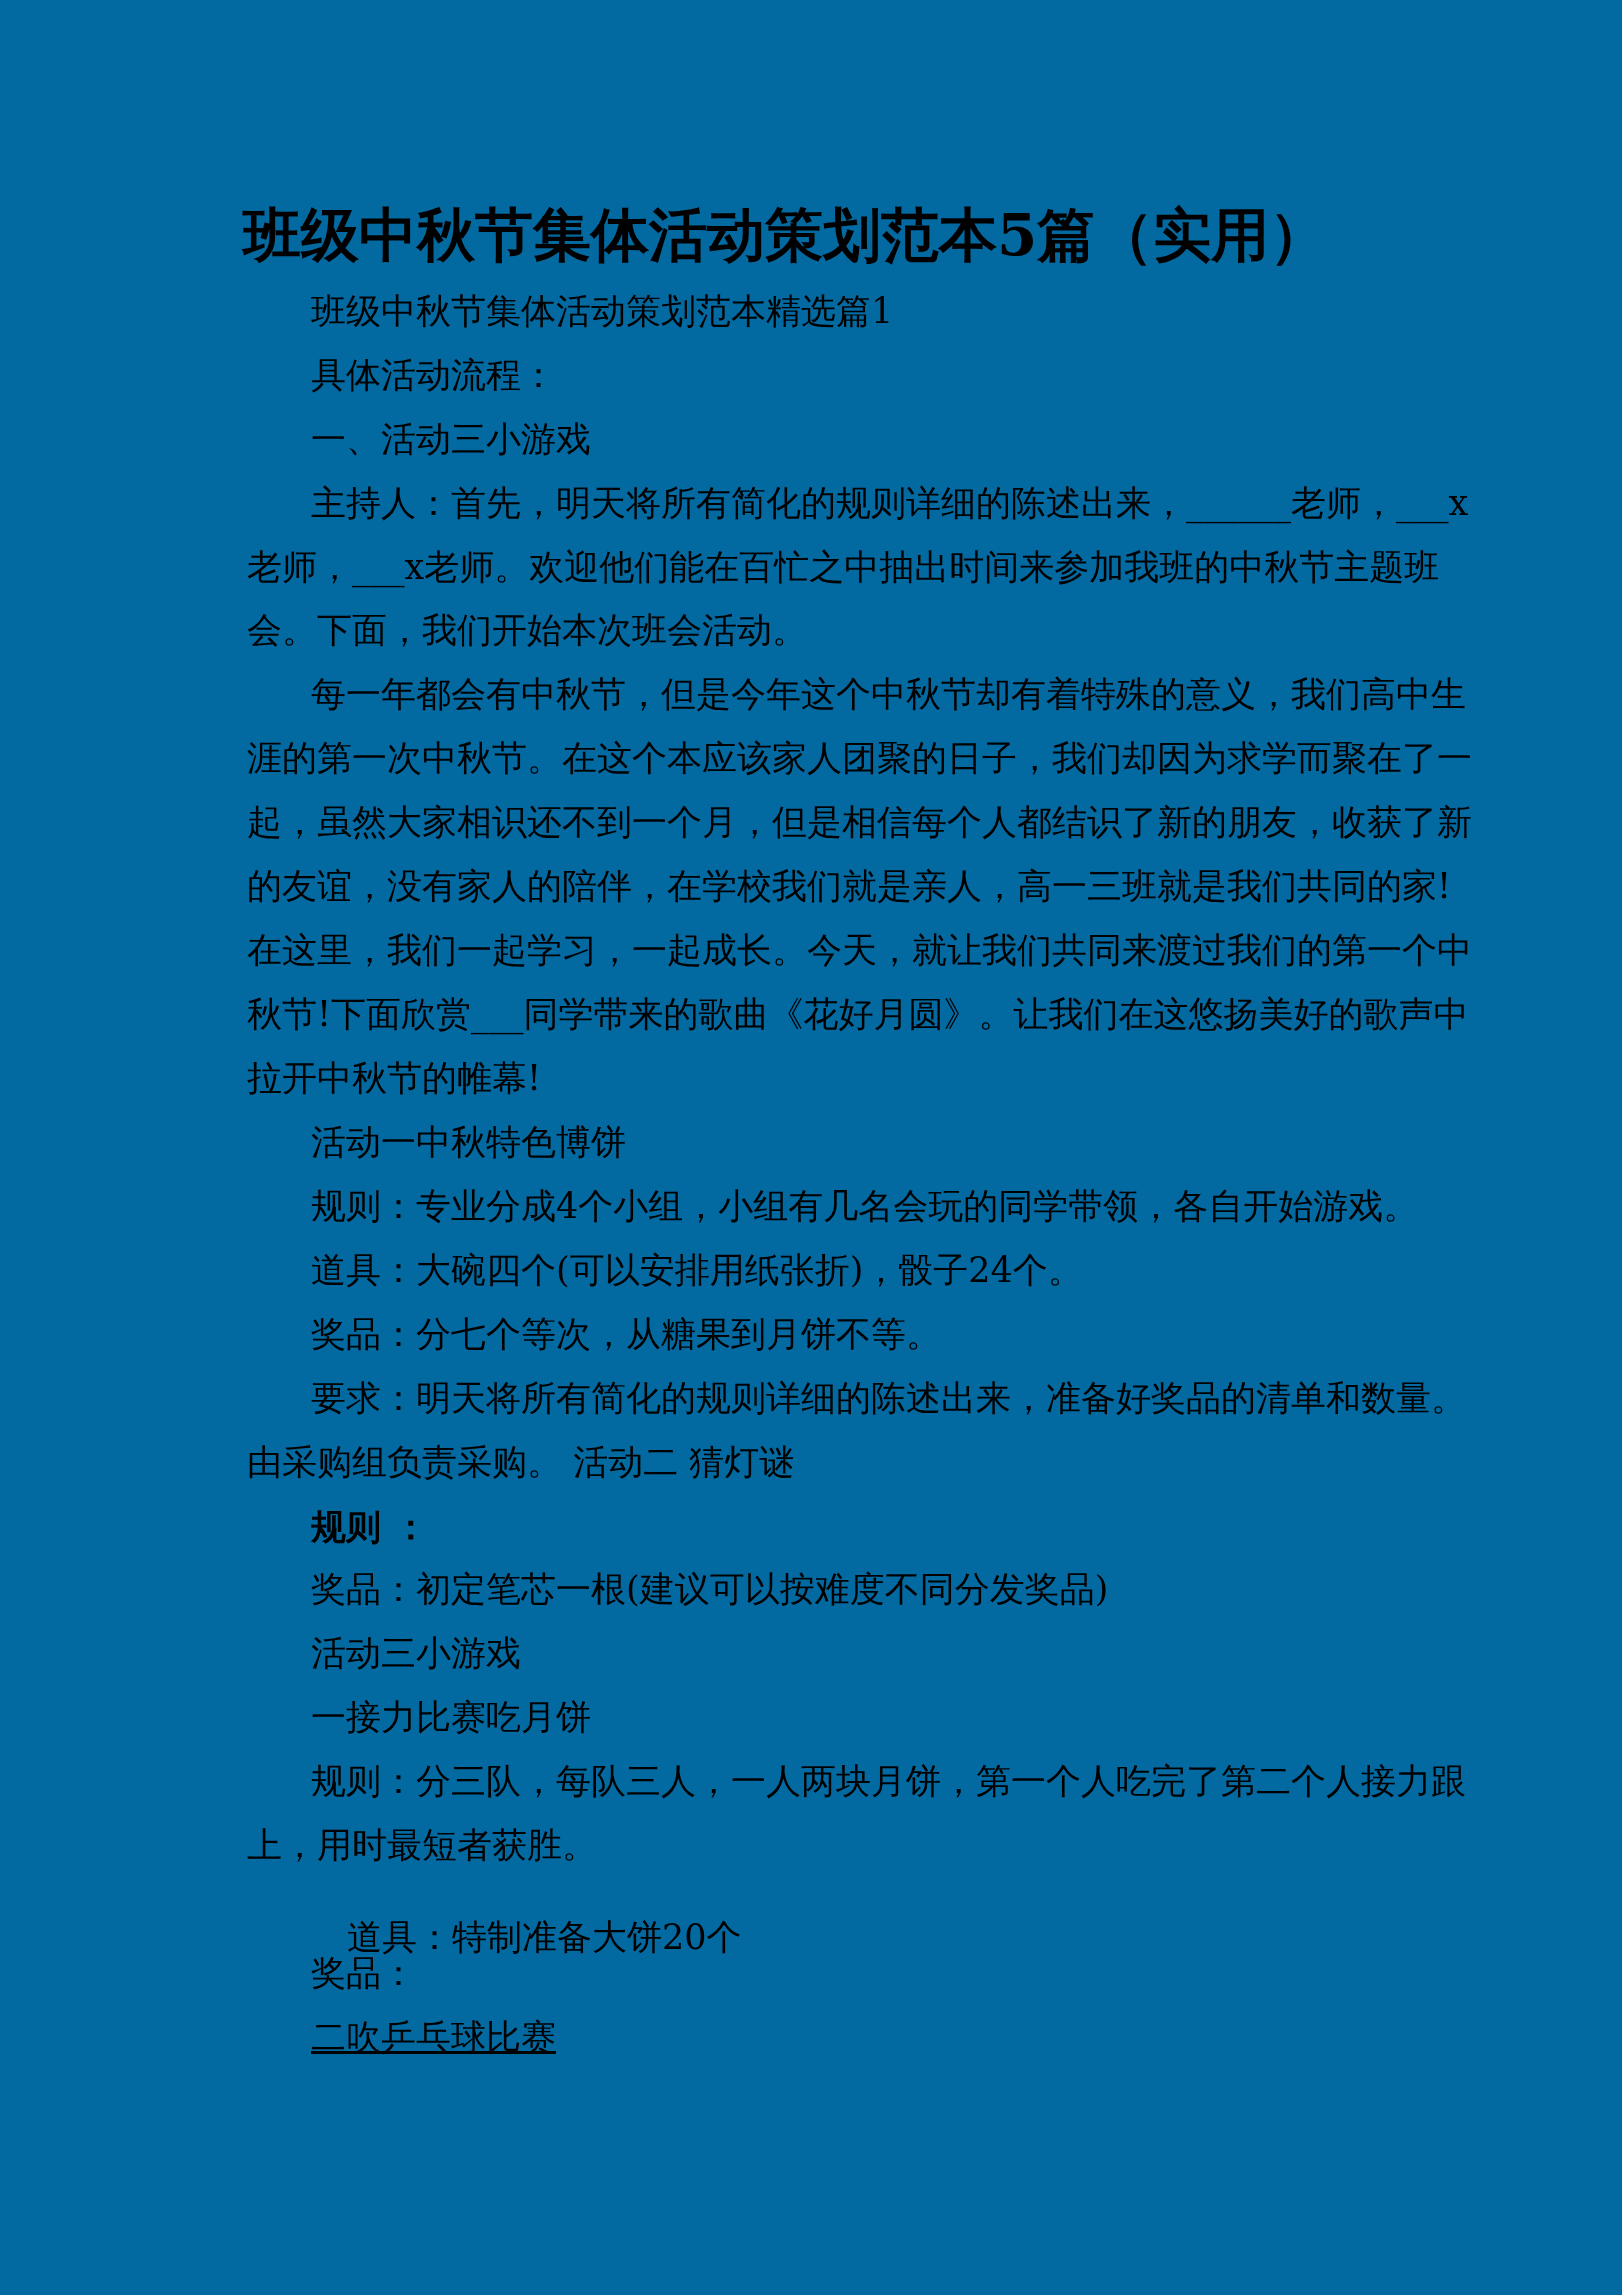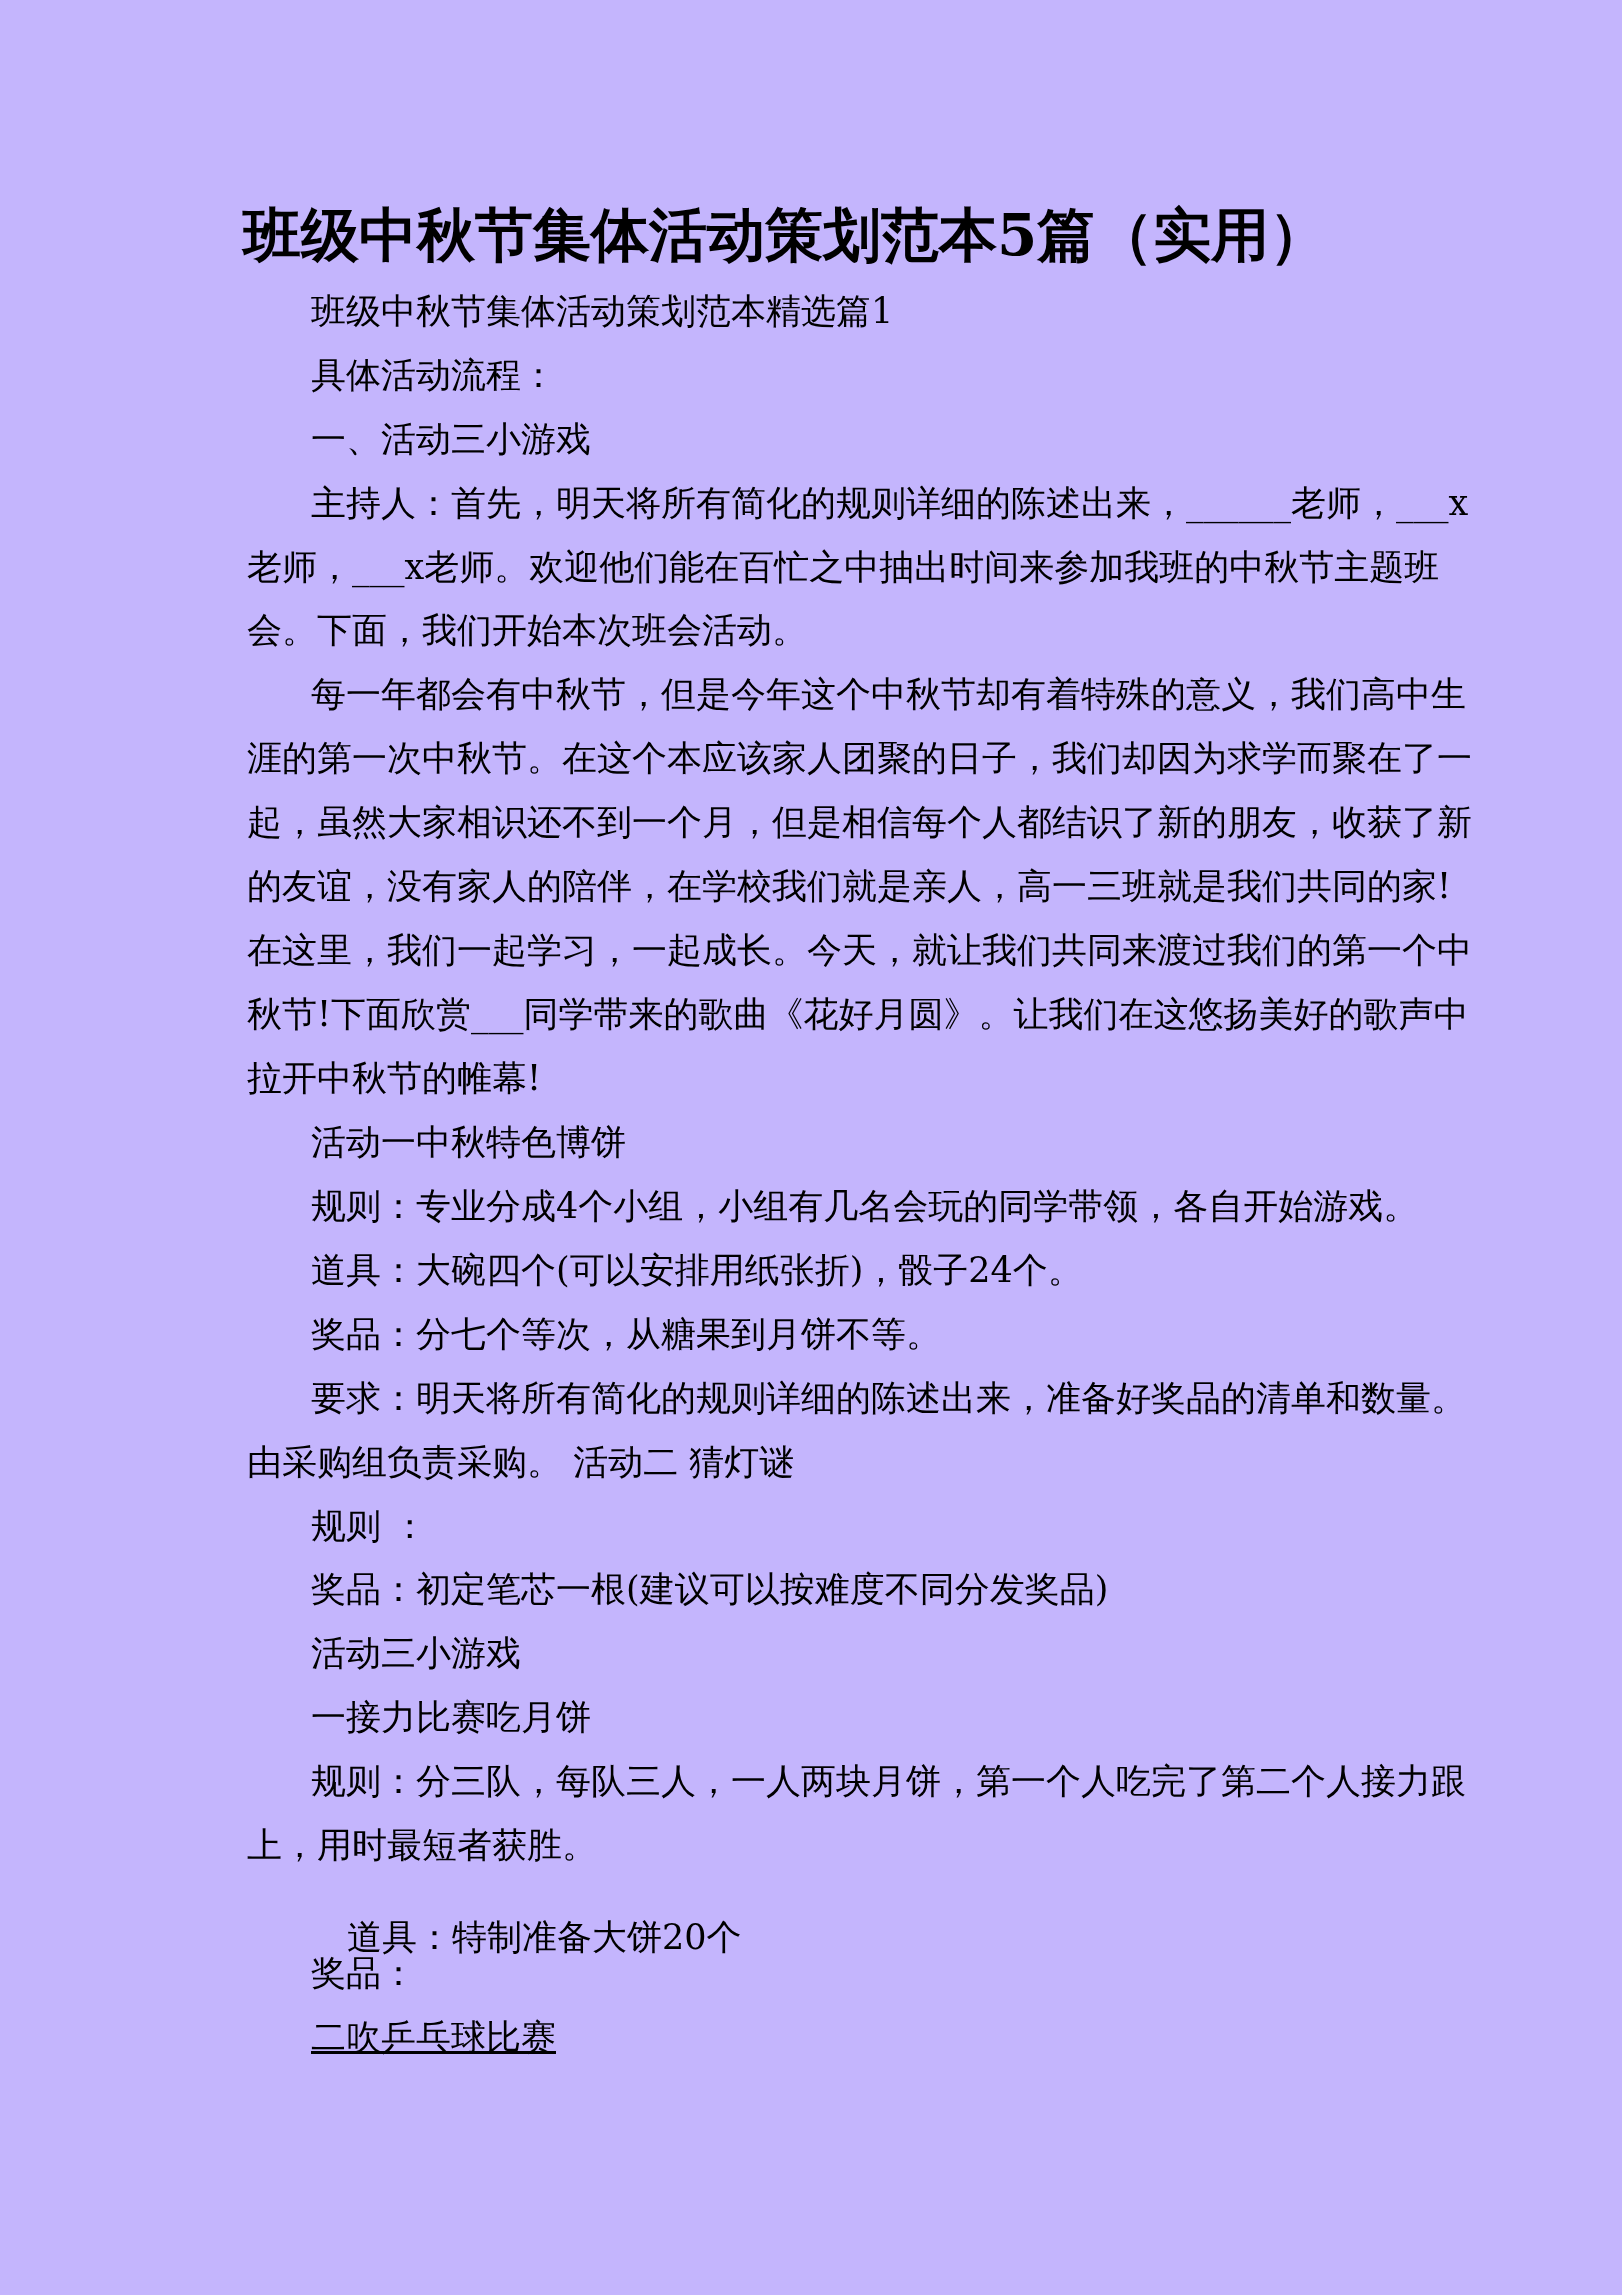--- a/index.html
+++ b/index.html
@@ -1,17 +1,17 @@
 <!DOCTYPE html>
 <html style="font-size:10.5px"><head>
 <meta charset="utf-8">
 <style>
   html, body { margin: 0; padding: 0; background: #ffffff; }
   body { width: 1623px; height: 2295px; position: relative; overflow: hidden; }
-  .page { position: absolute; left: 0; top: 0; width: 1623px; height: 2295px; background: #c4b5fd; }
+  .page { position: absolute; left: 0; top: 0; width: 1623px; height: 2295px; background: #0369a1; }
   .title {
     position: absolute; left: 243px; top: 196px; width: 1152px;
     font-family: "DejaVu Serif", "Liberation Serif", serif;
     font-size: 58px; line-height: 79px; color: #000; font-weight: bold;
     white-space: nowrap; letter-spacing: 0px;
   }
   .line {
     position: absolute; left: 247px; width: 1129px;
     font-family: "DejaVu Serif", "Liberation Serif", serif;
     font-size: 35px; line-height: 39px; color: #000;
@@ -38,21 +38,21 @@
       <div class="line" style="top: 867px;">的友谊，没有家人的陪伴，在学校我们就是亲人，高一三班就是我们共同的家!</div>
       <div class="line" style="top: 931px;">在这里，我们一起学习，一起成长。今天，就让我们共同来渡过我们的第一个中</div>
       <div class="line" style="top: 995px;">秋节!下面欣赏___同学带来的歌曲《花好月圆》。让我们在这悠扬美好的歌声中</div>
       <div class="line last" style="top: 1059px;">拉开中秋节的帷幕!</div>
       <div class="line indent last" style="top: 1123px;">活动一中秋特色博饼</div>
       <div class="line indent last" style="top: 1187px;">规则：专业分成4个小组，小组有几名会玩的同学带领，各自开始游戏。</div>
       <div class="line indent last" style="top: 1251px;">道具：大碗四个(可以安排用纸张折)，骰子24个。</div>
       <div class="line indent last" style="top: 1315px;">奖品：分七个等次，从糖果到月饼不等。</div>
       <div class="line indent" style="top: 1379px;">要求：明天将所有简化的规则详细的陈述出来，准备好奖品的清单和数量。</div>
       <div class="line last" style="top: 1443px;">由采购组负责采购。 活动二 猜灯谜</div>
-      <div class="line indent last" style="top: 1507px;">规则 ：</div>
+      <div class="line indent last" style="top: 1507px; font-weight: bold;">规则 ：</div>
       <div class="line indent last" style="top: 1570px;">奖品：初定笔芯一根(建议可以按难度不同分发奖品)</div>
       <div class="line indent last" style="top: 1634px;">活动三小游戏</div>
       <div class="line indent last" style="top: 1698px;">一接力比赛吃月饼</div>
       <div class="line indent" style="top: 1762px;">规则：分三队，每队三人，一人两块月饼，第一个人吃完了第二个人接力跟</div>
       <div class="line last" style="top: 1826px;">上，用时最短者获胜。</div>
       <div class="line indent last" style="top: 1918px; margin-left: 36px;">道具：特制准备大饼20个</div>
       <div class="line indent last" style="top: 1954px;">奖品：</div>
       <div class="line indent last" style="top: 2018px; text-decoration: underline;">二吹乒乓球比赛</div>
     </div>
 </div>

